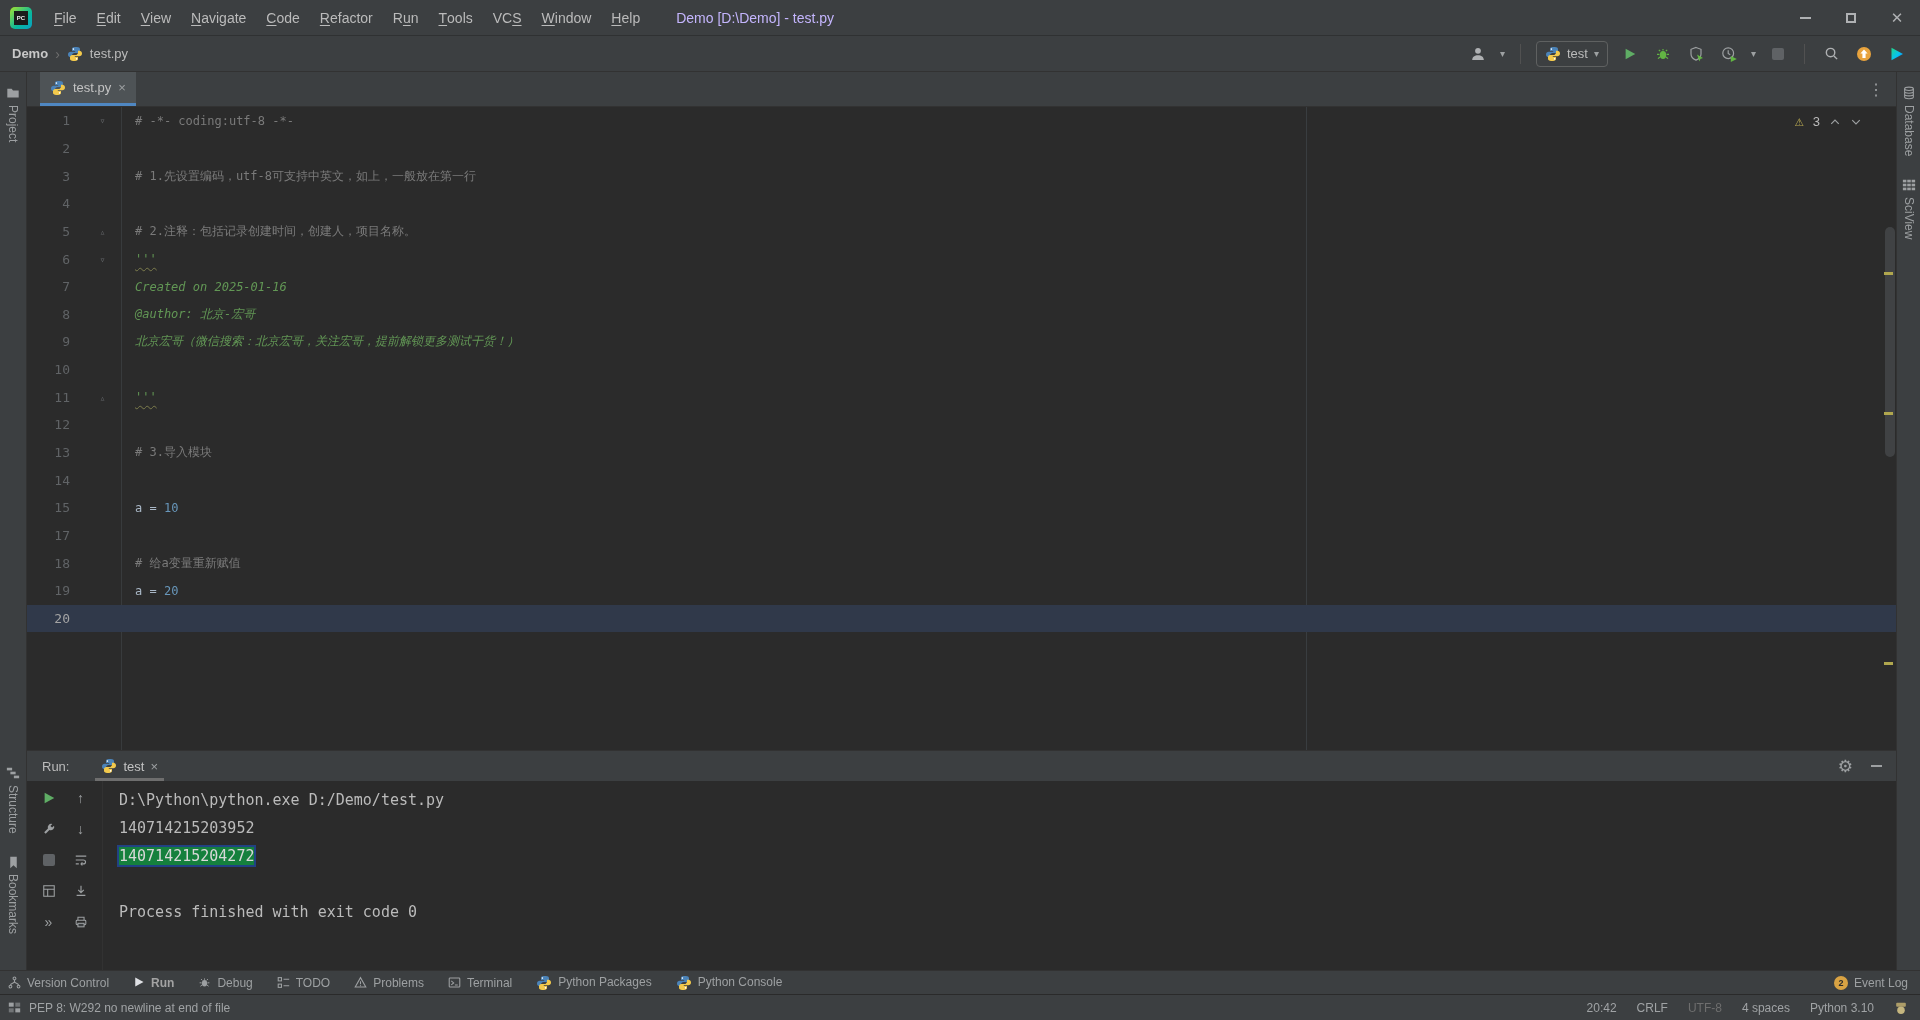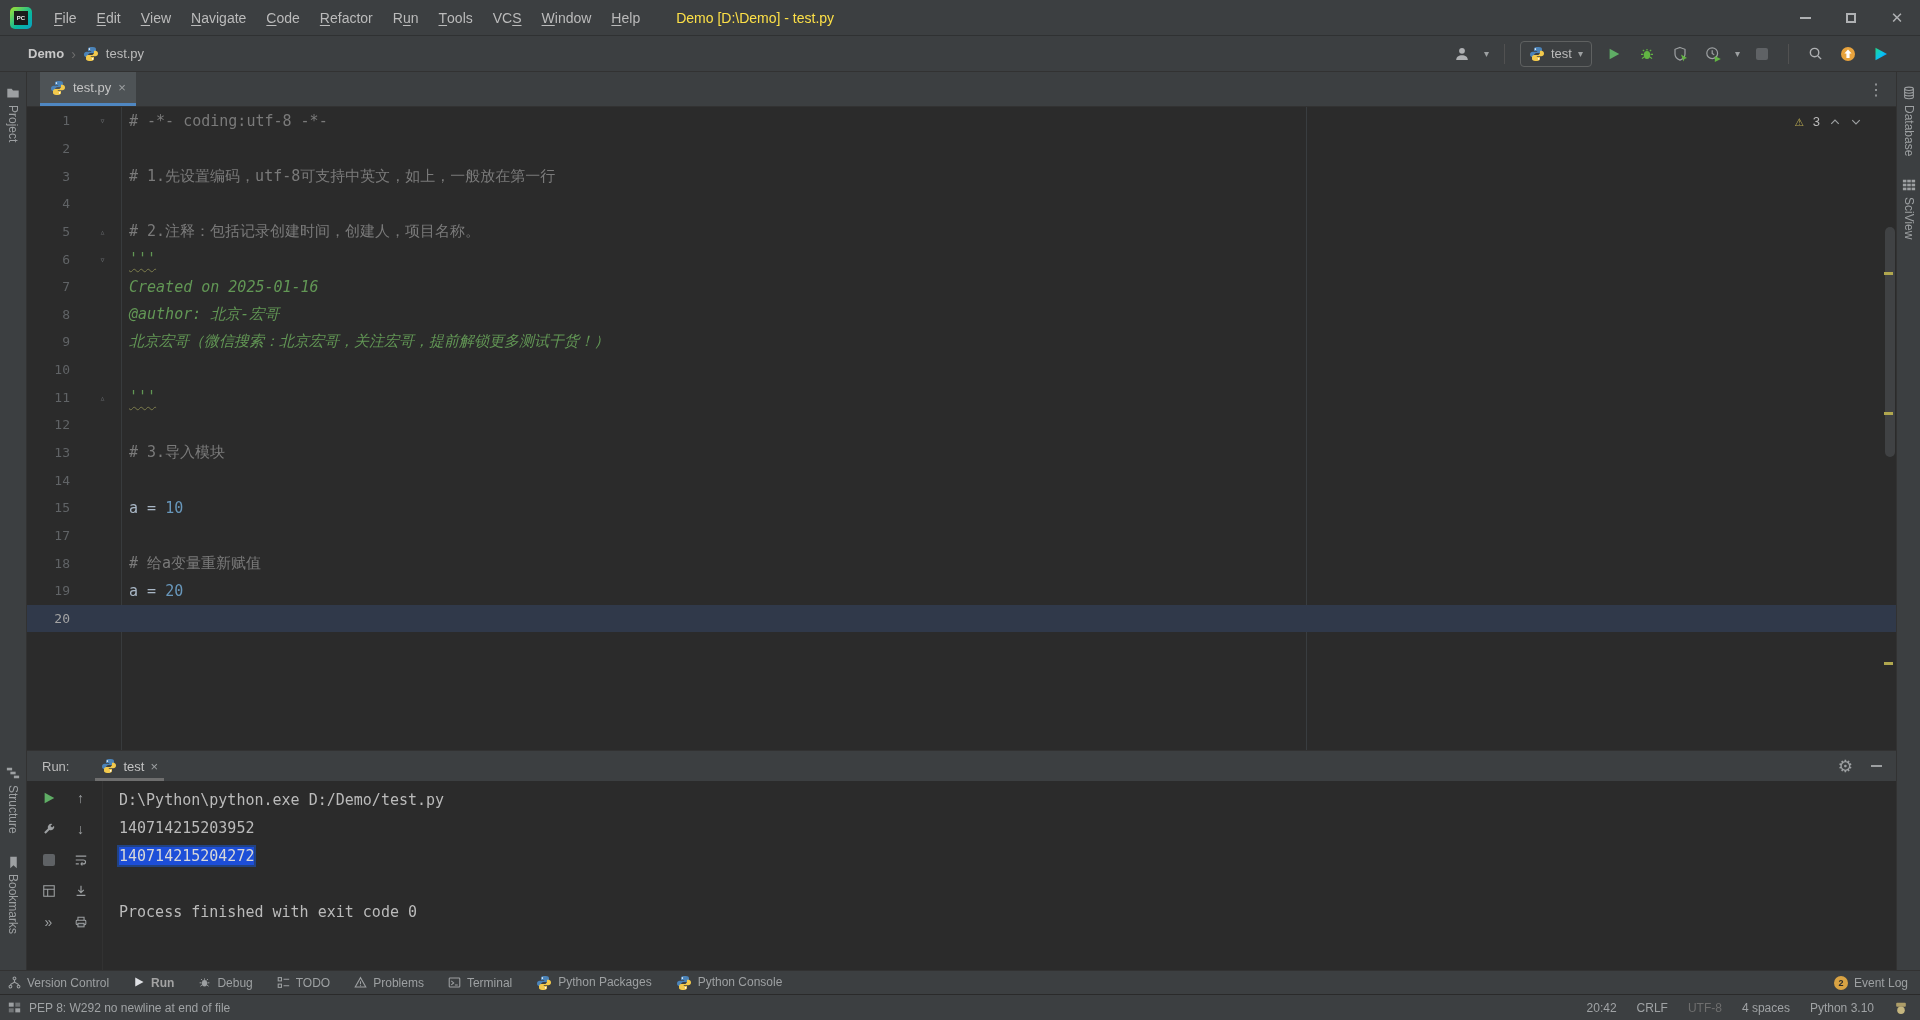--- a/index.html
+++ b/index.html
@@ -7,29 +7,29 @@
   body{background:#2b2b2b;font-family:"Liberation Sans",sans-serif;color:#bbbbbb;font-size:13px}
   #app{display:flex;flex-direction:column;width:1920px;height:1020px}
 
   
   .titlebar{height:36px;background:#3c3f41;display:flex;align-items:center;padding:0 0 0 10px;flex:none;border-bottom:1px solid #2f3132}
   .logo{width:22px;height:22px;border-radius:5px;background:linear-gradient(135deg,#a7e22e,#08b89d 60%,#0aa0c5);display:flex;align-items:center;justify-content:center;margin-right:12px;flex:none}
   .logo i{width:14px;height:14px;background:#1b1b1b;display:flex;align-items:center;justify-content:center;font-style:normal;font-size:6px;font-weight:bold;color:#eee;letter-spacing:0}
   .menus{display:flex;list-style:none}
   .menus li{padding:0 10px;height:36px;display:flex;align-items:center;color:#bbbbbb;font-size:14px;cursor:default}
   .menus .mn{text-decoration:underline;text-underline-offset:2px}
-  .win-title{margin-left:26px;color:#fde047;font-size:14px}
+  .win-title{margin-left:26px;color:#c4b5fd;font-size:14px}
   .win-controls{margin-left:auto;display:flex;height:36px}
   .win-btn{width:46px;height:36px;display:flex;align-items:center;justify-content:center;color:#afb1b3}
   .wb-min{width:11px;height:2px;background:#afb1b3}
   .wb-max{width:10px;height:10px;border:2px solid #afb1b3}
   .wb-close{font-size:15px;line-height:1}
 
   
-  .navbar{height:36px;background:#3c3f41;border-bottom:1px solid #323232;display:flex;align-items:center;padding:0 28px;flex:none}
+  .navbar{height:36px;background:#3c3f41;border-bottom:1px solid #323232;display:flex;align-items:center;padding:0 12px;flex:none}
   .crumbs{display:flex;align-items:center;gap:7px}
   .crumb-project{font-weight:bold;color:#c8c8c8}
   .crumb-sep{color:#6e6e6e;font-size:14px}
   .crumb-file{color:#bbbbbb}
   .nav-right{margin-left:auto;display:flex;align-items:center;gap:11px}
   .divider{width:1px;height:20px;background:#515151;margin:0 4px}
   .combo{display:flex;align-items:center;gap:6px;border:1px solid #5f6161;border-radius:4px;height:26px;padding:0 8px}
   .tool-ic{width:22px;height:22px;display:flex;align-items:center;justify-content:center}
   .caret{color:#9da0a2;font-size:10px}
   .stop-sq{width:12px;height:12px;background:#5f6265;border-radius:2px}
@@ -53,21 +53,21 @@
 
   
   .editor{position:relative;flex:1;background:#2b2b2b;overflow:hidden;font-family:"DejaVu Sans Mono","Liberation Mono",monospace}
   .gutter-sep{position:absolute;left:94px;top:0;bottom:0;width:1px;background:#383b3d}
   .margin-line{position:absolute;left:1279px;top:0;bottom:0;width:1px;background:#393d40}
   .cl{display:flex;height:27.65px;align-items:center;position:relative}
   .cl.hl{background:#30394a}
   .ln{width:57px;padding-right:14px;text-align:right;color:#606366;font-size:13px;flex:none}
   .cl.hl .ln{color:#a4a4a4}
   .fold{width:37px;flex:none;text-align:center;color:#606366;font-size:10px}
-  .code{padding-left:8px;font-size:15px;white-space:pre;color:#a9b7c6}
+  .code{padding-left:14px;font-size:12px;white-space:pre;color:#a9b7c6}
   .cm{color:#7a7a7a}
   .doc{color:#629755;font-style:italic}
   .docq{color:#629755}
   .num{color:#6897bb}
   .bi{color:#8888c6}
   .pl{color:#a9b7c6}
   .wavy{text-decoration:underline wavy #7c7c4c;text-decoration-thickness:1px;text-underline-offset:4px}
   .inspect-widget{position:absolute;top:7px;right:34px;display:flex;align-items:center;gap:9px;z-index:3}
   .warn-tri{color:#b8a951;font-size:15px;line-height:1}
   .warn-count{color:#bbbbbb;font-size:13px;font-family:"Liberation Sans",sans-serif}
@@ -81,21 +81,21 @@
   .run-tab{position:relative;height:30px;display:flex;align-items:center;gap:6px;padding:0 6px;font-size:13px;color:#c3c3c3}
   .run-tab::after{content:"";position:absolute;left:0;right:0;bottom:0;height:3px;background:#6e6e6e}
   .run-header-right{margin-left:auto;display:flex;align-items:center;gap:18px;color:#9da0a2}
   .gear{font-size:17px;line-height:1}
   .hide-btn{width:11px;height:2px;background:#9da0a2}
   .run-body{flex:1;display:flex;min-height:0}
   .run-toolbar{width:76px;border-right:1px solid #323232;display:flex;padding-top:8px;justify-content:center;gap:14px;flex:none}
   .rt-col{display:flex;flex-direction:column;gap:13px;align-items:center;color:#9da0a2;font-size:14px}
   .rt-btn{width:18px;height:18px;display:flex;align-items:center;justify-content:center}
   .console{flex:1;padding:5px 0 0 16px;font-family:"DejaVu Sans Mono","Liberation Mono",monospace;font-size:15px;line-height:28px;color:#bbbbbb;white-space:pre;overflow:hidden}
-  .console .sel{background:#1d4ed8;color:#d8d8d8;box-shadow:0 0 0 2px #214283}
+  .console .sel{background:#15803d;color:#d8d8d8;box-shadow:0 0 0 2px #214283}
 
   
   .twbar{height:24px;background:#3c3f41;border-top:1px solid #323232;display:flex;align-items:center;padding:0 12px 0 8px;gap:24px;flex:none;font-size:12px;color:#9da0a2}
   .tw-item{display:flex;gap:6px;cursor:default}
   .tw-item.active{color:#a3a3a3;font-weight:bold}
   .tw-right{margin-left:auto;display:flex;align-items:center;gap:6px}
   .badge{width:14px;height:14px;border-radius:50%;background:#d9a343;color:#2b2b2b;font-size:9px;font-weight:bold;display:flex;align-items:center;justify-content:center}
   .statusbar{height:26px;background:#3c3f41;border-top:1px solid #2a2a2a;display:flex;align-items:center;padding:0 12px 0 8px;flex:none;font-size:12px;color:#a0a3a5}
   .status-left{display:flex;align-items:center;gap:8px}
   .status-right{margin-left:auto;display:flex;align-items:flex-start;gap:20px}

